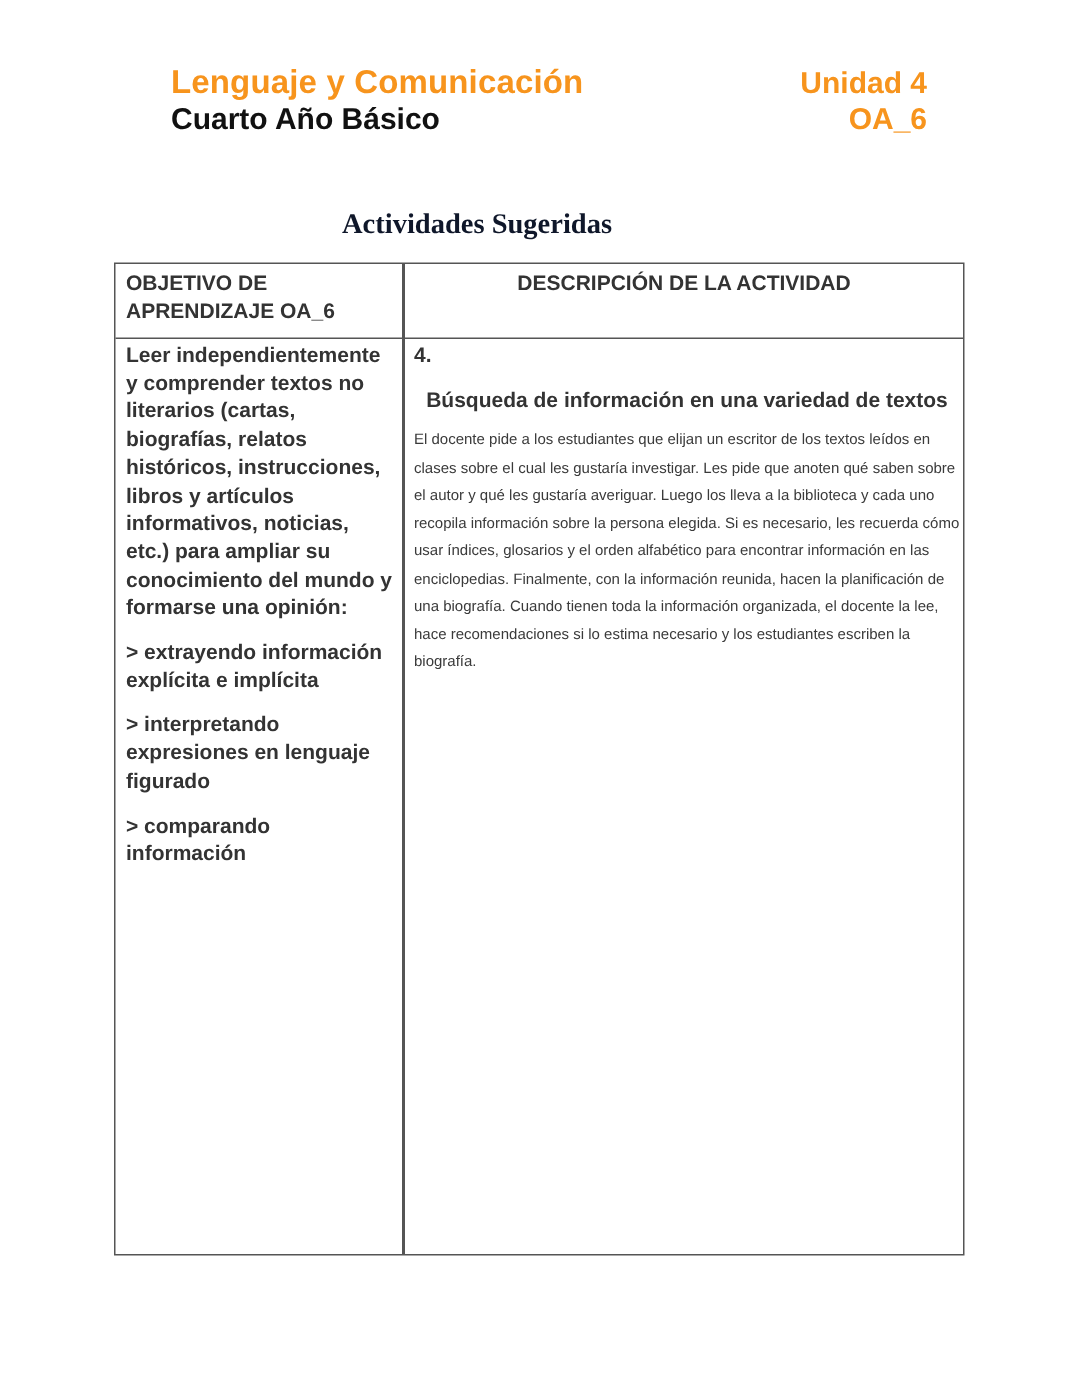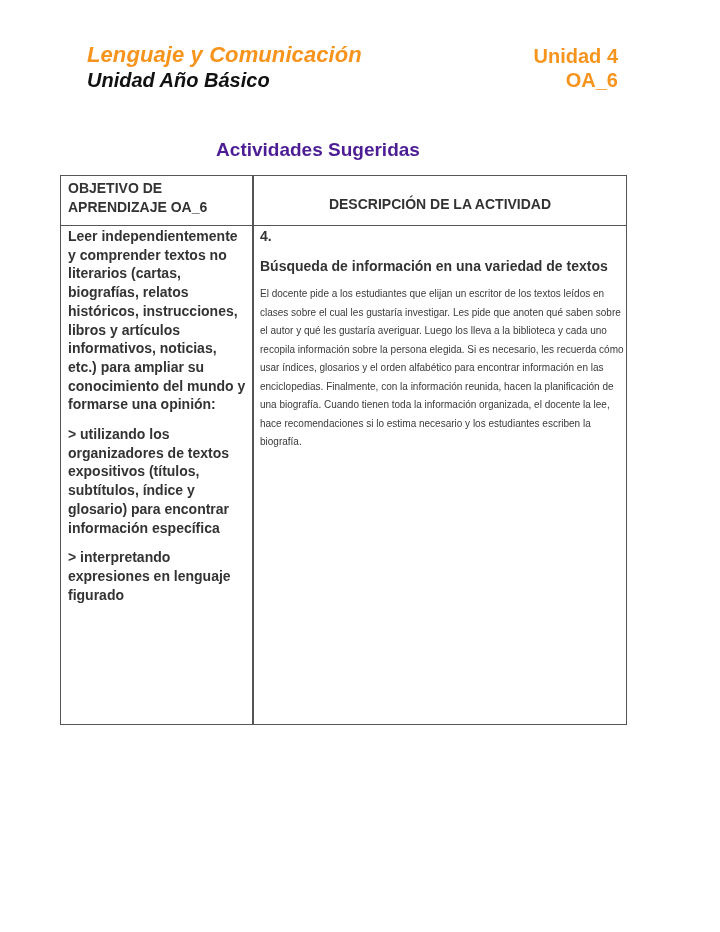--- a/index.html
+++ b/index.html
@@ -10,23 +10,22 @@
     body {
       width: 720px;
       height: 932px;
       position: relative;
       overflow: hidden;
       font-family: "Liberation Sans", sans-serif;
       color: #222;
     }
     .header-left {
       position: absolute;
-      left: 87px;
+      left: 114px;
       top: 42px;
-      font-style: italic;
     }
     .subject-title {
       font-size: 22px;
       font-weight: bold;
       color: #F7941D;
       line-height: 26px;
       letter-spacing: 0.1px;
     }
     .grade-title {
       font-size: 20px;
@@ -48,28 +47,29 @@
       text-align: right;
     }
     .section-title {
       position: absolute;
       left: 0;
       width: 636px;
       top: 139px;
       text-align: center;
       font-size: 19px;
       font-weight: bold;
-      color: #4c1d95;
+      color: #0f172a;
+      font-family: Liberation Serif, serif;
     }
     .activity-table {
       position: absolute;
-      left: 60px;
+      left: 76px;
       top: 175px;
       width: 567px;
-      height: 550px;
+      height: 662px;
       border: 1.5px solid #555;
       box-sizing: border-box;
     }
     .table-head {
       position: absolute;
       left: 0;
       top: 0;
       width: 100%;
       height: 50px;
       border-bottom: 1.5px solid #555;
@@ -96,21 +96,20 @@
     .th-right {
       position: absolute;
       left: 193px;
       right: 0;
       top: 3px;
       text-align: center;
       font-size: 14px;
       font-weight: bold;
       color: #333;
       line-height: 19px;
-      margin-top: 16px;
     }
     .objective-cell {
       position: absolute;
       left: 7px;
       top: 51px;
       width: 180px;
       font-size: 14px;
       font-weight: bold;
       color: #333;
       line-height: 18.7px;
@@ -129,52 +128,54 @@
     }
     .activity-number {
       font-weight: bold;
       margin: 0 0 11px 0;
       color: #333;
     }
     .activity-name {
       font-weight: bold;
       margin: 2px 0 10px 0;
       color: #333;
+      text-align: center;
     }
     .activity-body {
       margin: 0;
       font-size: 10px;
     }
   </style>
 </head>
 <body>
 
 <div class="header-left">
   <div class="subject-title">Lenguaje y Comunicación</div>
-  <div class="grade-title">Unidad Año Básico</div>
+  <div class="grade-title">Cuarto Año Básico</div>
 </div>
 
 <div class="header-right">
   <div class="unit-label">Unidad 4</div>
   <div class="oa-label">OA_6</div>
 </div>
 
 <div class="section-title">Actividades Sugeridas</div>
 
 <div class="activity-table">
   <div class="col-divider"></div>
   <div class="table-head">
     <div class="th-left">OBJETIVO DE APRENDIZAJE OA_6</div>
     <div class="th-right">DESCRIPCIÓN DE LA ACTIVIDAD</div>
   </div>
 
   <div class="objective-cell">
     <p>Leer independientemente y comprender textos no literarios (cartas, biografías, relatos históricos, instrucciones, libros y artículos informativos, noticias, etc.) para ampliar su conocimiento del mundo y formarse una opinión:</p>
-    <p>&gt; utilizando los organizadores de textos expositivos (títulos, subtítulos, índice y glosario) para encontrar información específica</p>
+    <p>&gt; extrayendo información explícita e implícita</p>
     <p>&gt; interpretando expresiones en lenguaje figurado</p>
+    <p>&gt; comparando información</p>
   </div>
 
   <div class="description-cell">
     <p class="activity-number">4.</p>
     <p class="activity-name">Búsqueda de información en una variedad de textos</p>
     <p class="activity-body">El docente pide a los estudiantes que elijan un escritor de los textos leídos en clases sobre el cual les gustaría investigar. Les pide que anoten qué saben sobre el autor y qué les gustaría averiguar. Luego los lleva a la biblioteca y cada uno recopila información sobre la persona elegida. Si es necesario, les recuerda cómo usar índices, glosarios y el orden alfabético para encontrar información en las enciclopedias. Finalmente, con la información reunida, hacen la planificación de una biografía. Cuando tienen toda la información organizada, el docente la lee, hace recomendaciones si lo estima necesario y los estudiantes escriben la biografía.</p>
   </div>
 </div>
 
 </body></html>

